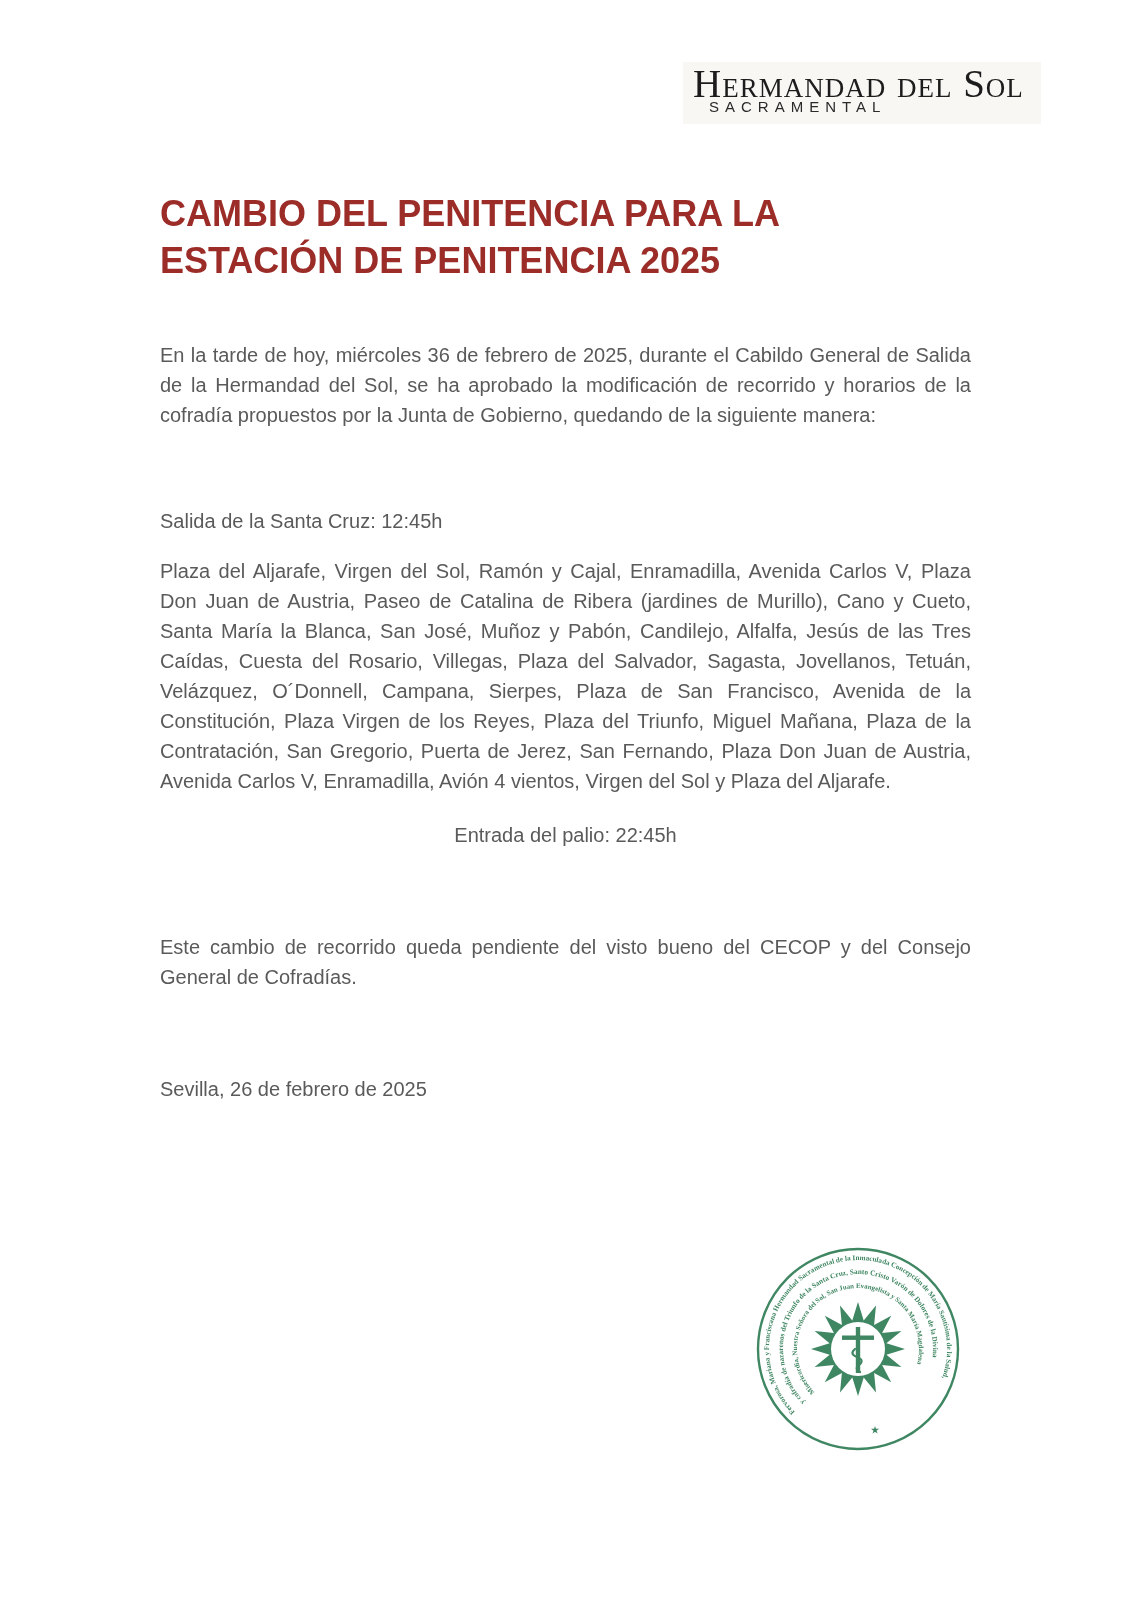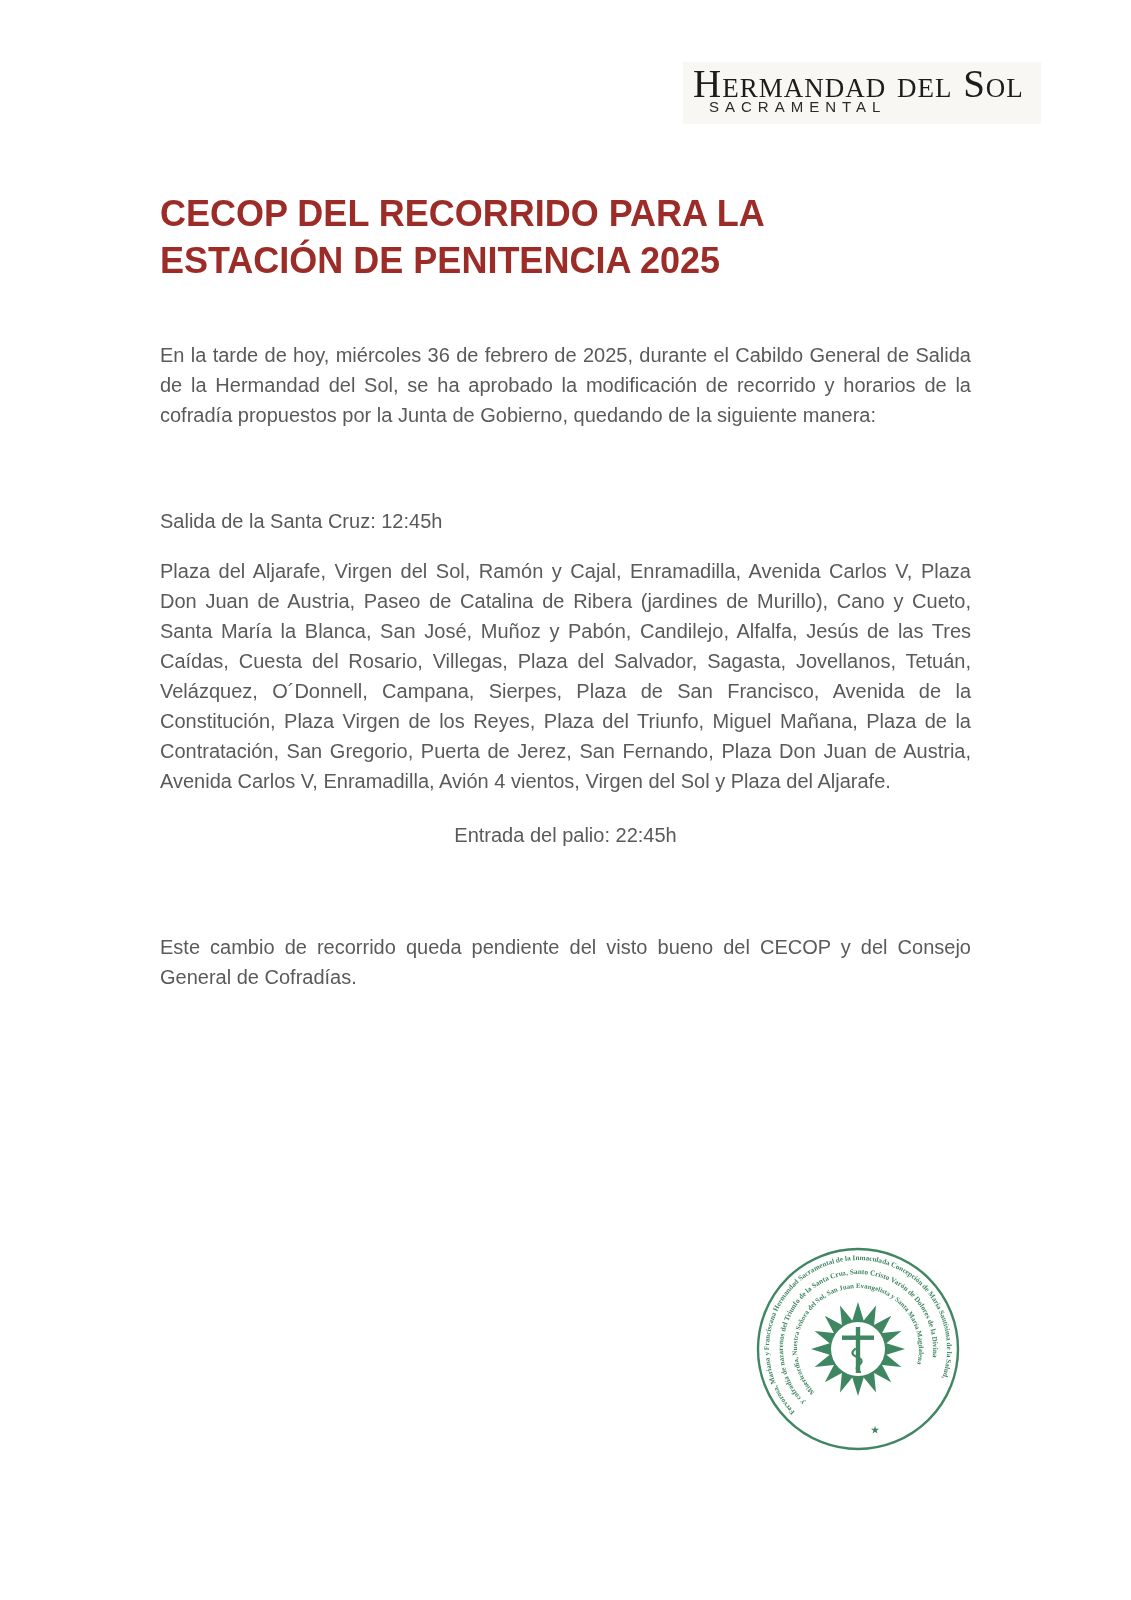--- a/index.html
+++ b/index.html
@@ -87,29 +87,30 @@
 
 <div class="page">
 
   <div class="logo-box">
     <div class="logo-title">Hermandad del Sol</div>
     <div class="logo-sub">SACRAMENTAL</div>
   </div>
 
   <div class="content">
     <div class="doc-title">
-      <div>CECOP DEL RECORRIDO PARA LA</div>
+      <div>CAMBIO DEL PENITENCIA PARA LA</div>
       <div>ESTACIÓN DE PENITENCIA 2025</div>
     </div>
 
     <p class="para p-intro">En la tarde de hoy, miércoles 36 de febrero de 2025, durante el Cabildo General de Salida de la Hermandad del Sol, se ha aprobado la modificación de recorrido y horarios de la cofradía propuestos por la Junta de Gobierno, quedando de la siguiente manera:</p>
     <p class="para p-salida">Salida de la Santa Cruz: 12:45h</p>
     <p class="para p-route">Plaza del Aljarafe, Virgen del Sol, Ramón y Cajal, Enramadilla, Avenida Carlos V, Plaza Don Juan de Austria, Paseo de Catalina de Ribera (jardines de Murillo), Cano y Cueto, Santa María la Blanca, San José, Muñoz y Pabón, Candilejo, Alfalfa, Jesús de las Tres Caídas, Cuesta del Rosario, Villegas, Plaza del Salvador, Sagasta, Jovellanos, Tetuán, Velázquez, O´Donnell, Campana, Sierpes, Plaza de San Francisco, Avenida de la Constitución, Plaza Virgen de los Reyes, Plaza del Triunfo, Miguel Mañana, Plaza de la Contratación, San Gregorio, Puerta de Jerez, San Fernando, Plaza Don Juan de Austria, Avenida Carlos V, Enramadilla, Avión 4 vientos, Virgen del Sol y Plaza del Aljarafe.</p>
     <p class="para p-entrada">Entrada del palio: 22:45h</p>
     <p class="para p-nota">Este cambio de recorrido queda pendiente del visto bueno del CECOP y del Consejo General de Cofradías.</p>
+    <p class="para p-fecha">Sevilla, 26 de febrero de 2025</p>
   </div>
 
   <div class="seal">
     <svg viewBox="0 0 212 212">
       <defs>
         <path id="arcOuter" d="M 43.07,168.93 A 89 89 0 1 1 168.93,168.93" fill="none"></path>
         <path id="arcMiddle" d="M 52.97,159.03 A 75 75 0 1 1 159.03,159.03" fill="none"></path>
         <path id="arcInner" d="M 62.87,149.13 A 61 61 0 1 1 149.13,149.13" fill="none"></path>
       </defs>
 

